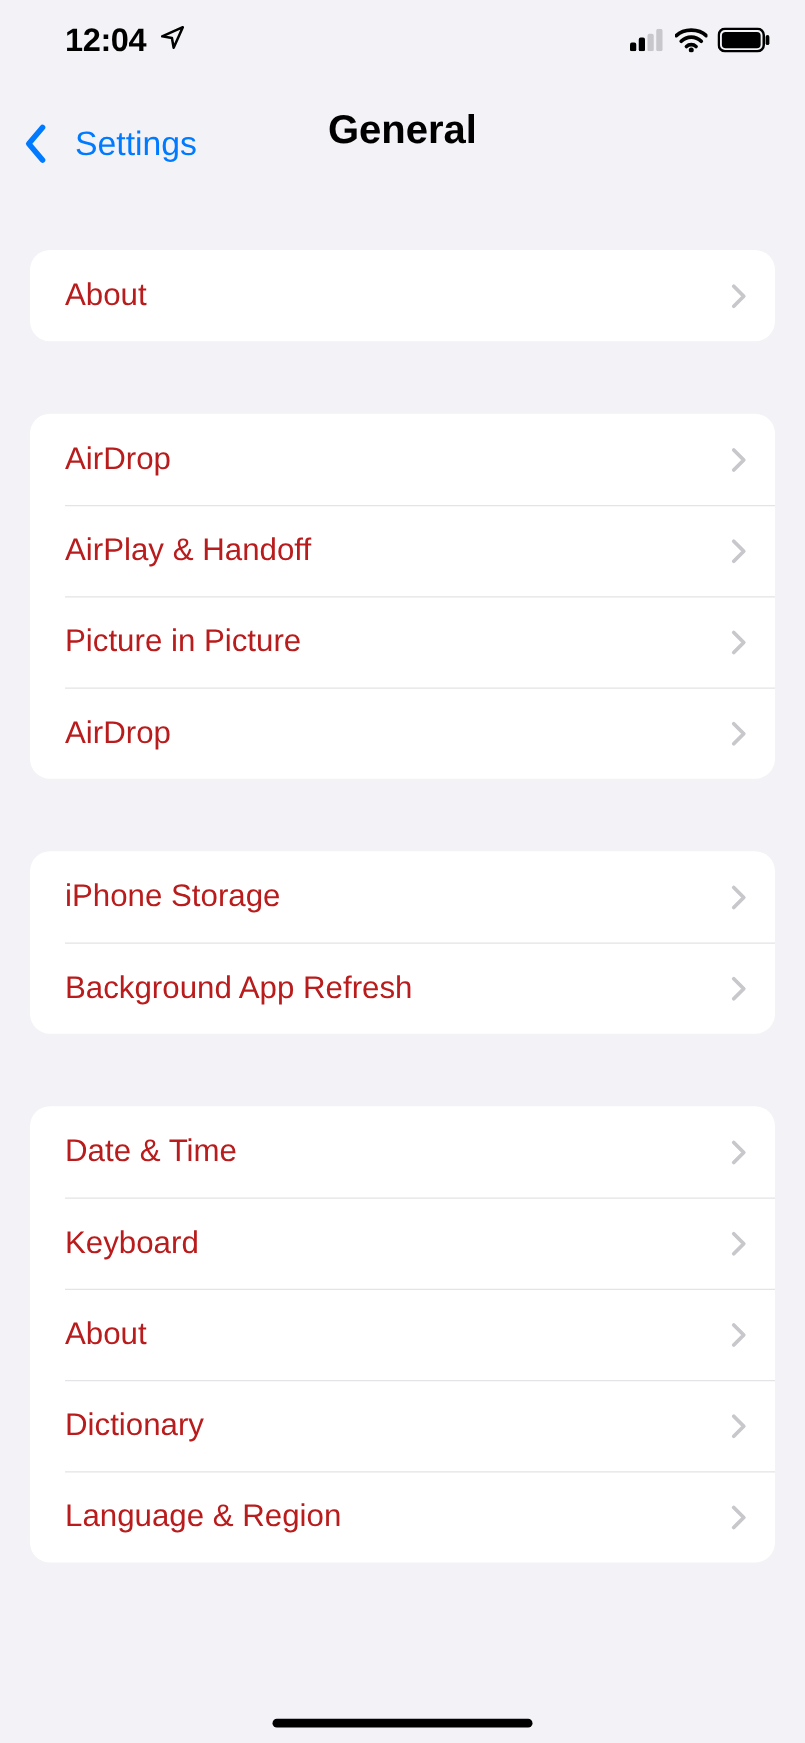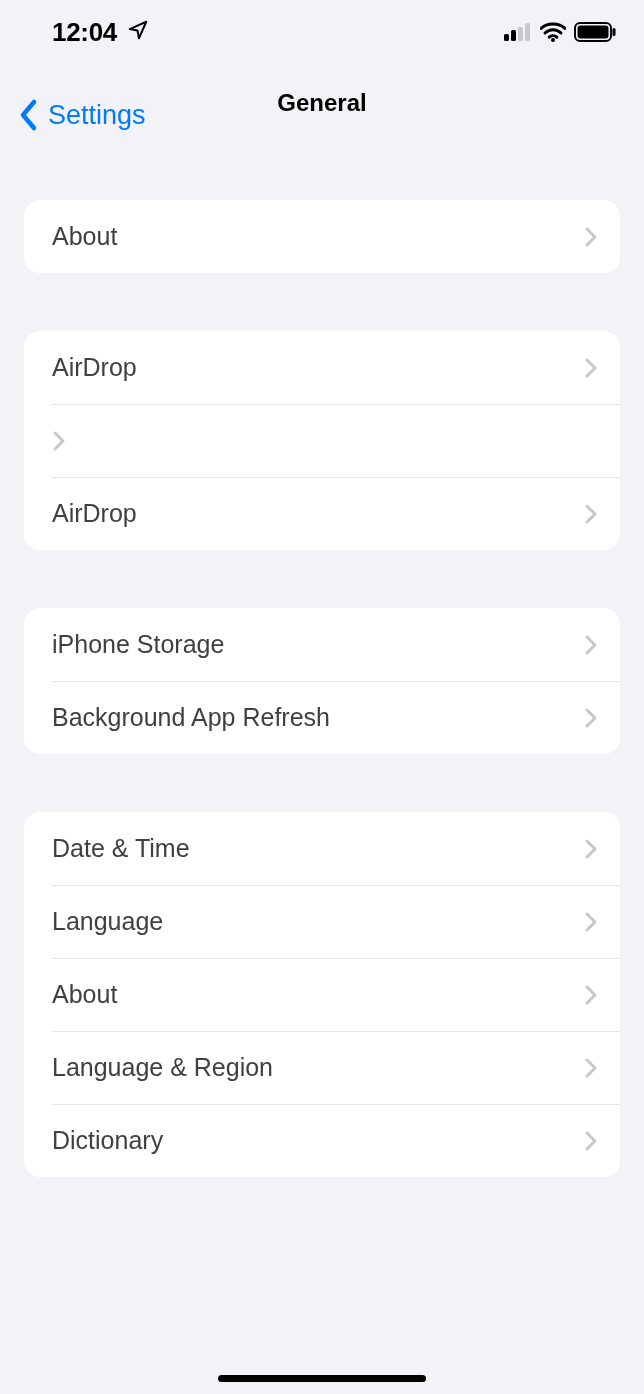--- a/index.html
+++ b/index.html
@@ -48,32 +48,32 @@
       position: relative;
       height: 78px;
       display: flex;
       align-items: center;
     }
     .back-button {
       position: absolute;
       left: 12px;
       display: flex;
       align-items: center;
-      gap: 8px;
+      gap: 20px;
       color: #007aff;
       font-size: 27px;
       padding: 6px 6px;
       cursor: pointer;
       margin-top: 24px;
     }
     .back-button svg { display: block; }
     .nav-title {
       width: 100%;
       text-align: center;
-      font-size: 24px;
+      font-size: 32px;
       font-weight: 600;
     }
 
     
     .content {
       padding: 0 24px;
     }
     .group {
       background: #ffffff;
       border-radius: 16px;
@@ -97,21 +97,21 @@
       content: "";
       position: absolute;
       top: 0;
       left: 28px;
       right: 0;
       height: 1px;
       background: #e3e3e8;
     }
     .row-label {
       font-size: 25px;
-      color: #404040;
+      color: #b91c1c;
     }
     .chevron {
       display: block;
     }
 
     
     .home-indicator {
       position: absolute;
       bottom: 12px;
       left: 50%;
@@ -189,20 +189,29 @@
   <div class="group g2">
     <div class="row">
       <span class="row-label">AirDrop</span>
       <span>
         <svg class="chevron" width="14" height="22" viewBox="0 0 14 22">
             <polyline points="3,3 11,11 3,19" fill="none" stroke="#c7c7cc" stroke-width="3" stroke-linecap="round" stroke-linejoin="round"></polyline>
           </svg>
       </span>
     </div>
     <div class="row">
+      <span class="row-label">AirPlay &amp; Handoff</span>
+      <span>
+        <svg class="chevron" width="14" height="22" viewBox="0 0 14 22">
+            <polyline points="3,3 11,11 3,19" fill="none" stroke="#c7c7cc" stroke-width="3" stroke-linecap="round" stroke-linejoin="round"></polyline>
+          </svg>
+      </span>
+    </div>
+    <div class="row">
+      <span class="row-label">Picture in Picture</span>
       <span>
         <svg class="chevron" width="14" height="22" viewBox="0 0 14 22">
             <polyline points="3,3 11,11 3,19" fill="none" stroke="#c7c7cc" stroke-width="3" stroke-linecap="round" stroke-linejoin="round"></polyline>
           </svg>
       </span>
     </div>
     <div class="row">
       <span class="row-label">AirDrop</span>
       <span>
         <svg class="chevron" width="14" height="22" viewBox="0 0 14 22">
@@ -234,48 +243,48 @@
   <div class="group g4">
     <div class="row">
       <span class="row-label">Date &amp; Time</span>
       <span>
         <svg class="chevron" width="14" height="22" viewBox="0 0 14 22">
             <polyline points="3,3 11,11 3,19" fill="none" stroke="#c7c7cc" stroke-width="3" stroke-linecap="round" stroke-linejoin="round"></polyline>
           </svg>
       </span>
     </div>
     <div class="row">
-      <span class="row-label">Language</span>
+      <span class="row-label">Keyboard</span>
       <span>
         <svg class="chevron" width="14" height="22" viewBox="0 0 14 22">
             <polyline points="3,3 11,11 3,19" fill="none" stroke="#c7c7cc" stroke-width="3" stroke-linecap="round" stroke-linejoin="round"></polyline>
           </svg>
       </span>
     </div>
     <div class="row">
       <span class="row-label">About</span>
       <span>
         <svg class="chevron" width="14" height="22" viewBox="0 0 14 22">
             <polyline points="3,3 11,11 3,19" fill="none" stroke="#c7c7cc" stroke-width="3" stroke-linecap="round" stroke-linejoin="round"></polyline>
           </svg>
       </span>
     </div>
     <div class="row">
+      <span class="row-label">Dictionary</span>
+      <span>
+        <svg class="chevron" width="14" height="22" viewBox="0 0 14 22">
+            <polyline points="3,3 11,11 3,19" fill="none" stroke="#c7c7cc" stroke-width="3" stroke-linecap="round" stroke-linejoin="round"></polyline>
+          </svg>
+      </span>
+    </div>
+    <div class="row">
       <span class="row-label">Language &amp; Region</span>
       <span>
         <svg class="chevron" width="14" height="22" viewBox="0 0 14 22">
             <polyline points="3,3 11,11 3,19" fill="none" stroke="#c7c7cc" stroke-width="3" stroke-linecap="round" stroke-linejoin="round"></polyline>
           </svg>
       </span>
     </div>
-    <div class="row">
-      <span class="row-label">Dictionary</span>
-      <span>
-        <svg class="chevron" width="14" height="22" viewBox="0 0 14 22">
-            <polyline points="3,3 11,11 3,19" fill="none" stroke="#c7c7cc" stroke-width="3" stroke-linecap="round" stroke-linejoin="round"></polyline>
-          </svg>
-      </span>
-    </div>
   </div>
 
 </div>
 
 <div class="home-indicator"></div>
 
 </body></html>

